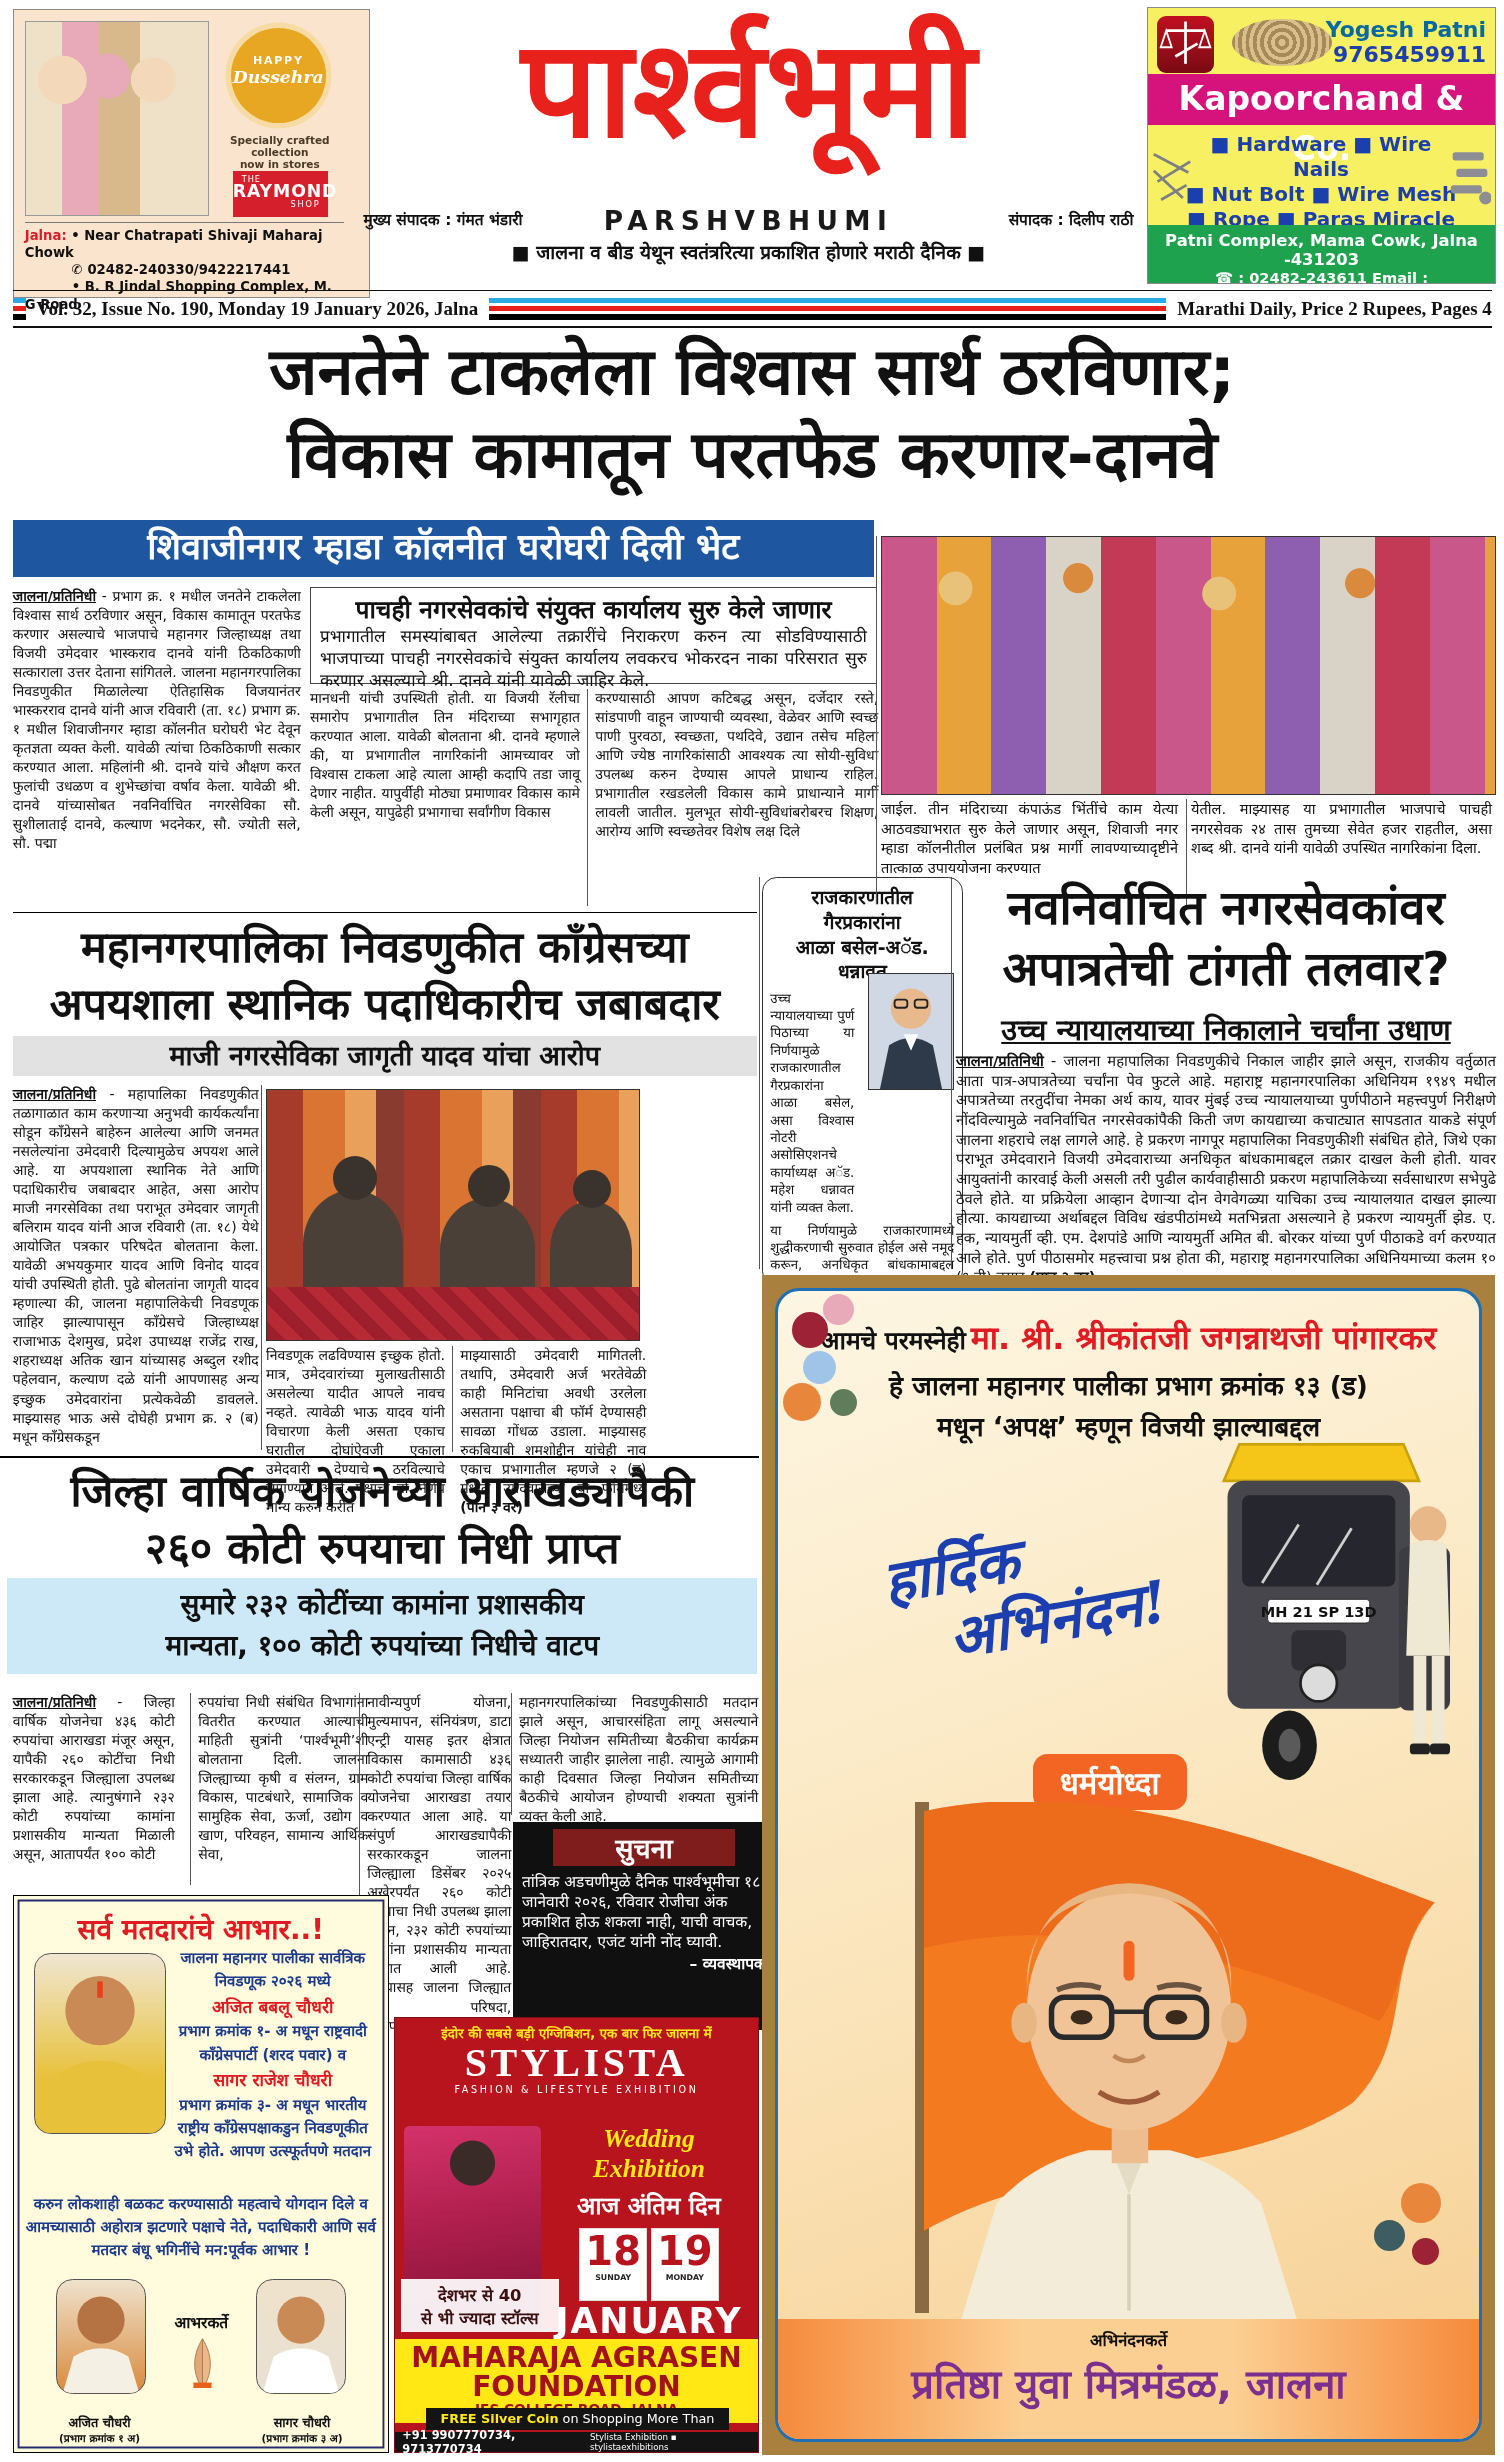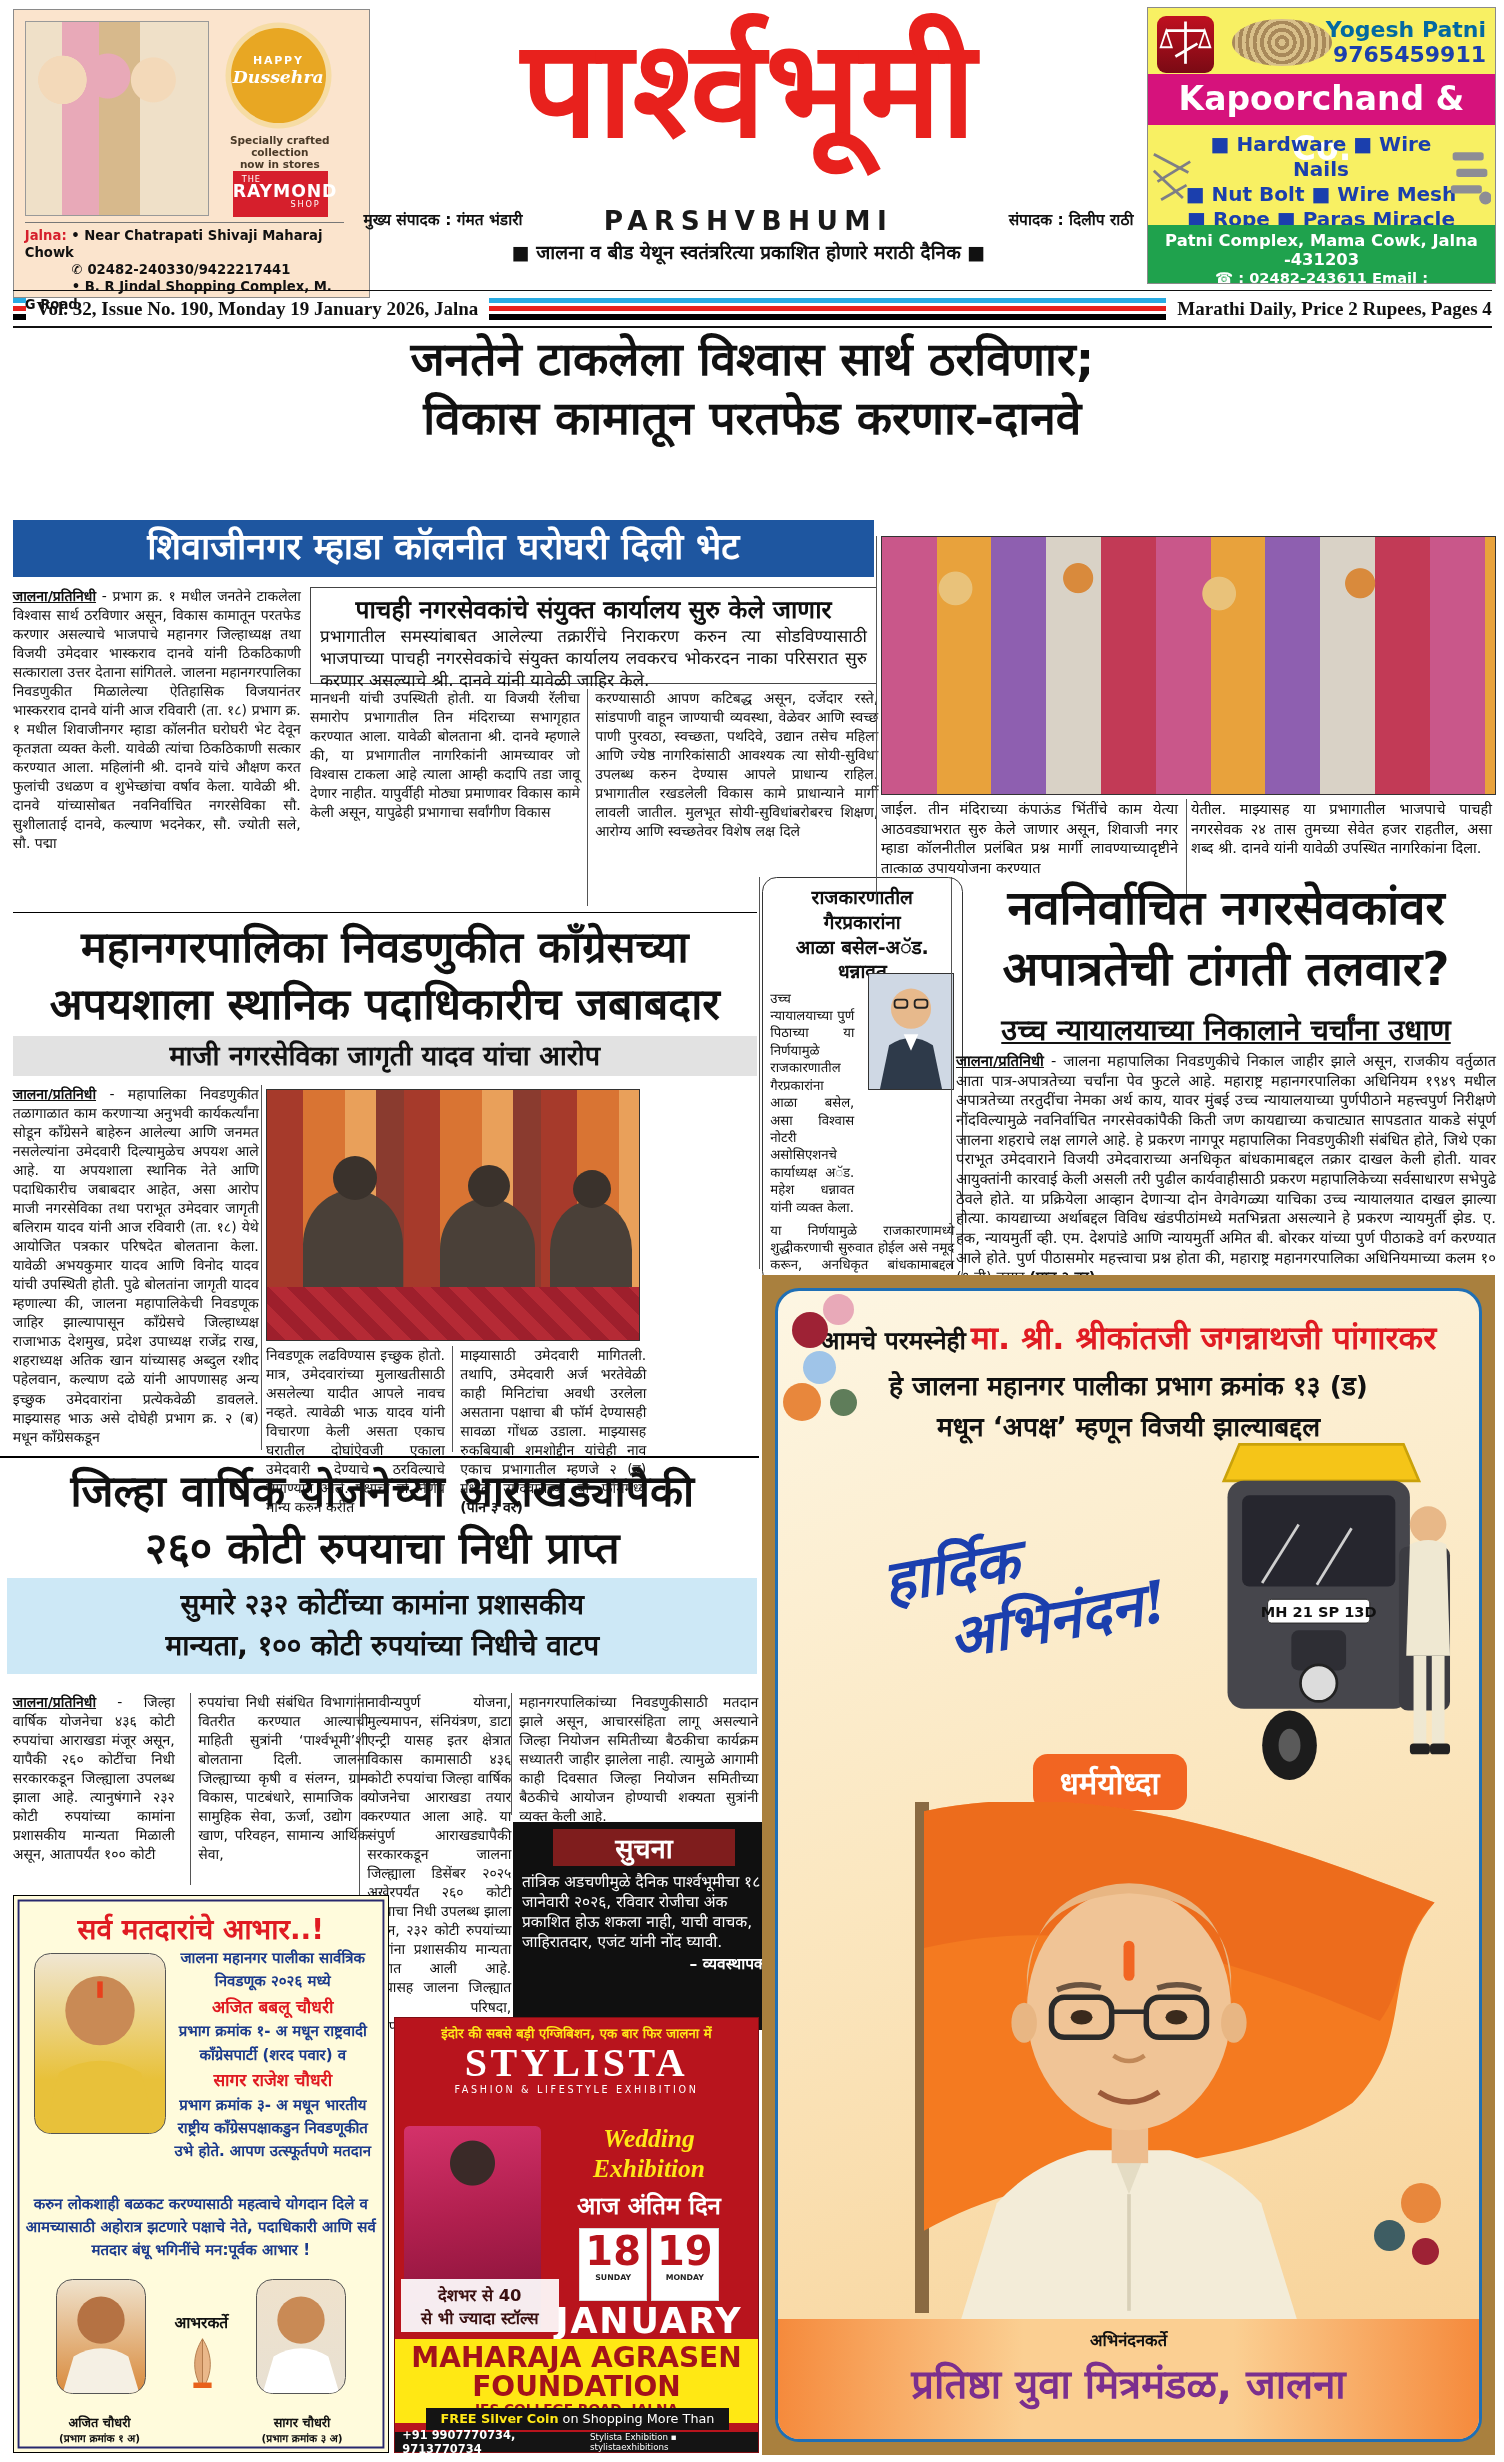--- a/index.html
+++ b/index.html
@@ -13,21 +13,21 @@
   
   .mast-title{font-size:135px;line-height:1.1;font-weight:bold;color:#e8211d;white-space:nowrap;}
   .mast-ed{font-size:15.5px;font-weight:bold;}
   .mast-latin{font-size:26.4px;font-weight:bold;letter-spacing:6.4px;color:#1a1a1a;}
   .mast-tag{font-size:19px;font-weight:bold;}
   
   .dateline{font-family:"Liberation Serif","DejaVu Serif",serif;font-weight:bold;font-size:19px;white-space:nowrap;}
   .stripes{height:22px;display:flex;flex-direction:column;justify-content:space-between;}
   .stripes div{height:5.5px;}
   
-  .h-main{font-size:46px;font-weight:800;line-height:1.28;white-space:nowrap;}
+  .h-main{font-size:65px;font-weight:800;line-height:1.28;white-space:nowrap;}
   .banner{background:#1e56a0;color:#fff;font-size:36px;font-weight:bold;line-height:1.5;}
   .h2a{font-size:43px;font-weight:800;line-height:1.32;white-space:nowrap;}
   .sub-gray{background:#e2e2e2;font-size:27px;font-weight:800;}
   .h4a{font-size:47px;font-weight:800;line-height:1.3;white-space:nowrap;}
   .sub-ul{font-size:29px;font-weight:800;text-decoration:underline;}
   .sub-blue{background:#cde8f6;font-size:28px;font-weight:800;line-height:1.45;}
   .vline{border-left:0.9px solid #555;}
   .hline{border-top:1.8px solid #000;}
   .boxhead{border:1.8px solid #444;}
   .boxhead .bh{font-size:24.6px;font-weight:800;}

